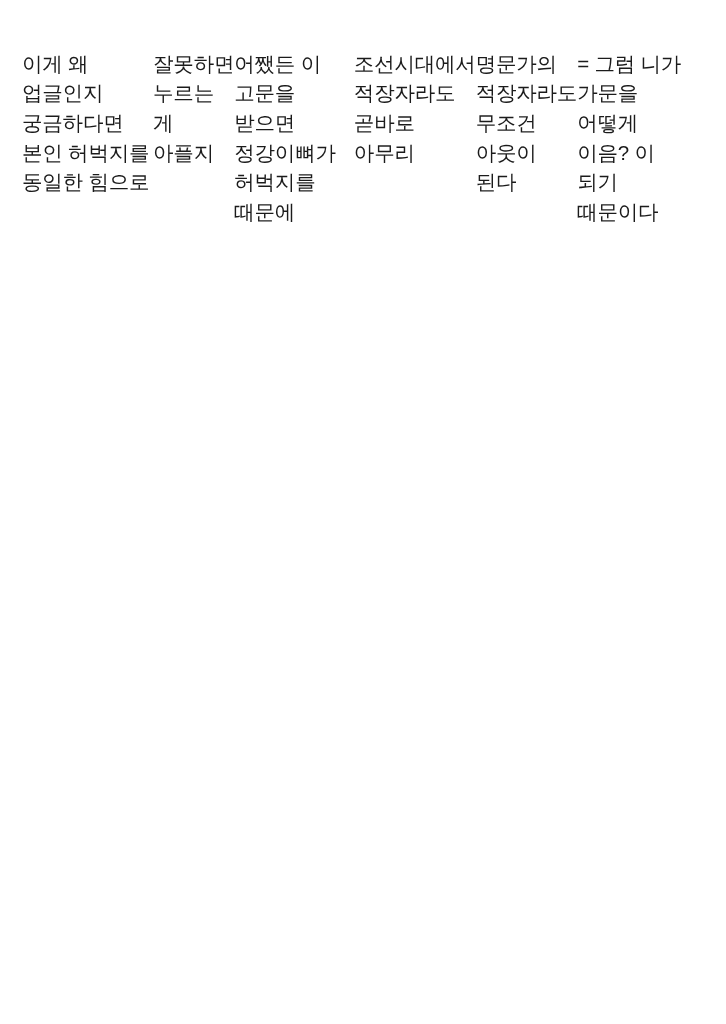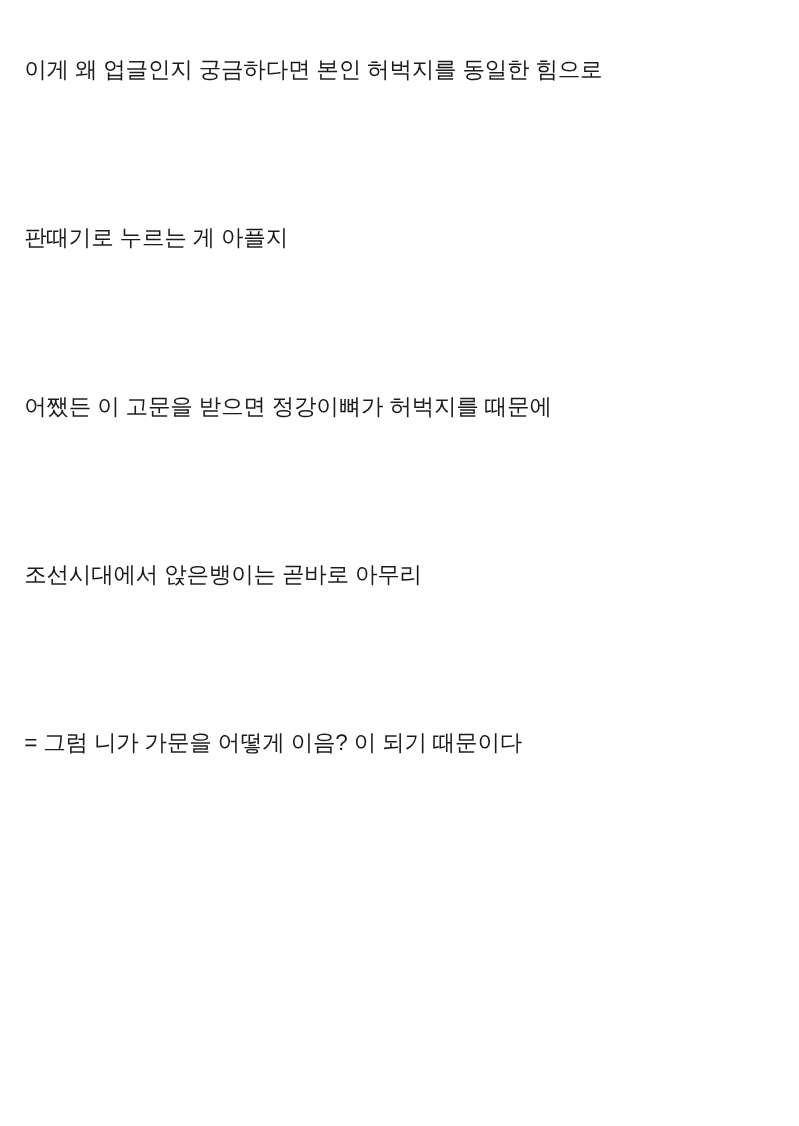--- a/index.html
+++ b/index.html
@@ -14,38 +14,39 @@
     color: #1a1a1a;
     overflow: hidden;
   }
   .page {
     box-sizing: border-box;
     width: 712px;
     height: 1024px;
     background: #ffffff;
     padding: 18px 22px 0 22px;
     display: flex;
-    flex-direction: column;
+    flex-direction: row;
   }
   .para {
     font-size: 20.5px;
     line-height: 1.45;
     letter-spacing: -0.2px;
     color: #1b1b1b;
     height: 112px;
     display: flex;
     align-items: flex-start;
     padding-top: 10px;
     box-sizing: border-box;
     white-space: pre-wrap;
     word-break: keep-all;
   }
 </style>
 </head>
 <body>
 
 <div class="page">
   <p class="para">이게 왜 업글인지 궁금하다면 본인 허벅지를 동일한 힘으로</p>
-  <p class="para">판때기로 누르는 게 아플지</p>
+  <p class="para">잘못하면 누르는 게 아플지</p>
   <p class="para">어쨌든 이 고문을 받으면 정강이뼈가 허벅지를 때문에</p>
-  <p class="para">조선시대에서 앉은뱅이는 곧바로 아무리</p>
+  <p class="para">조선시대에서 적장자라도 곧바로 아무리</p>
+  <p class="para">명문가의 적장자라도 무조건 아웃이 된다</p>
   <p class="para">= 그럼 니가 가문을 어떻게 이음? 이 되기 때문이다</p>
 </div>
 
 </body></html>

